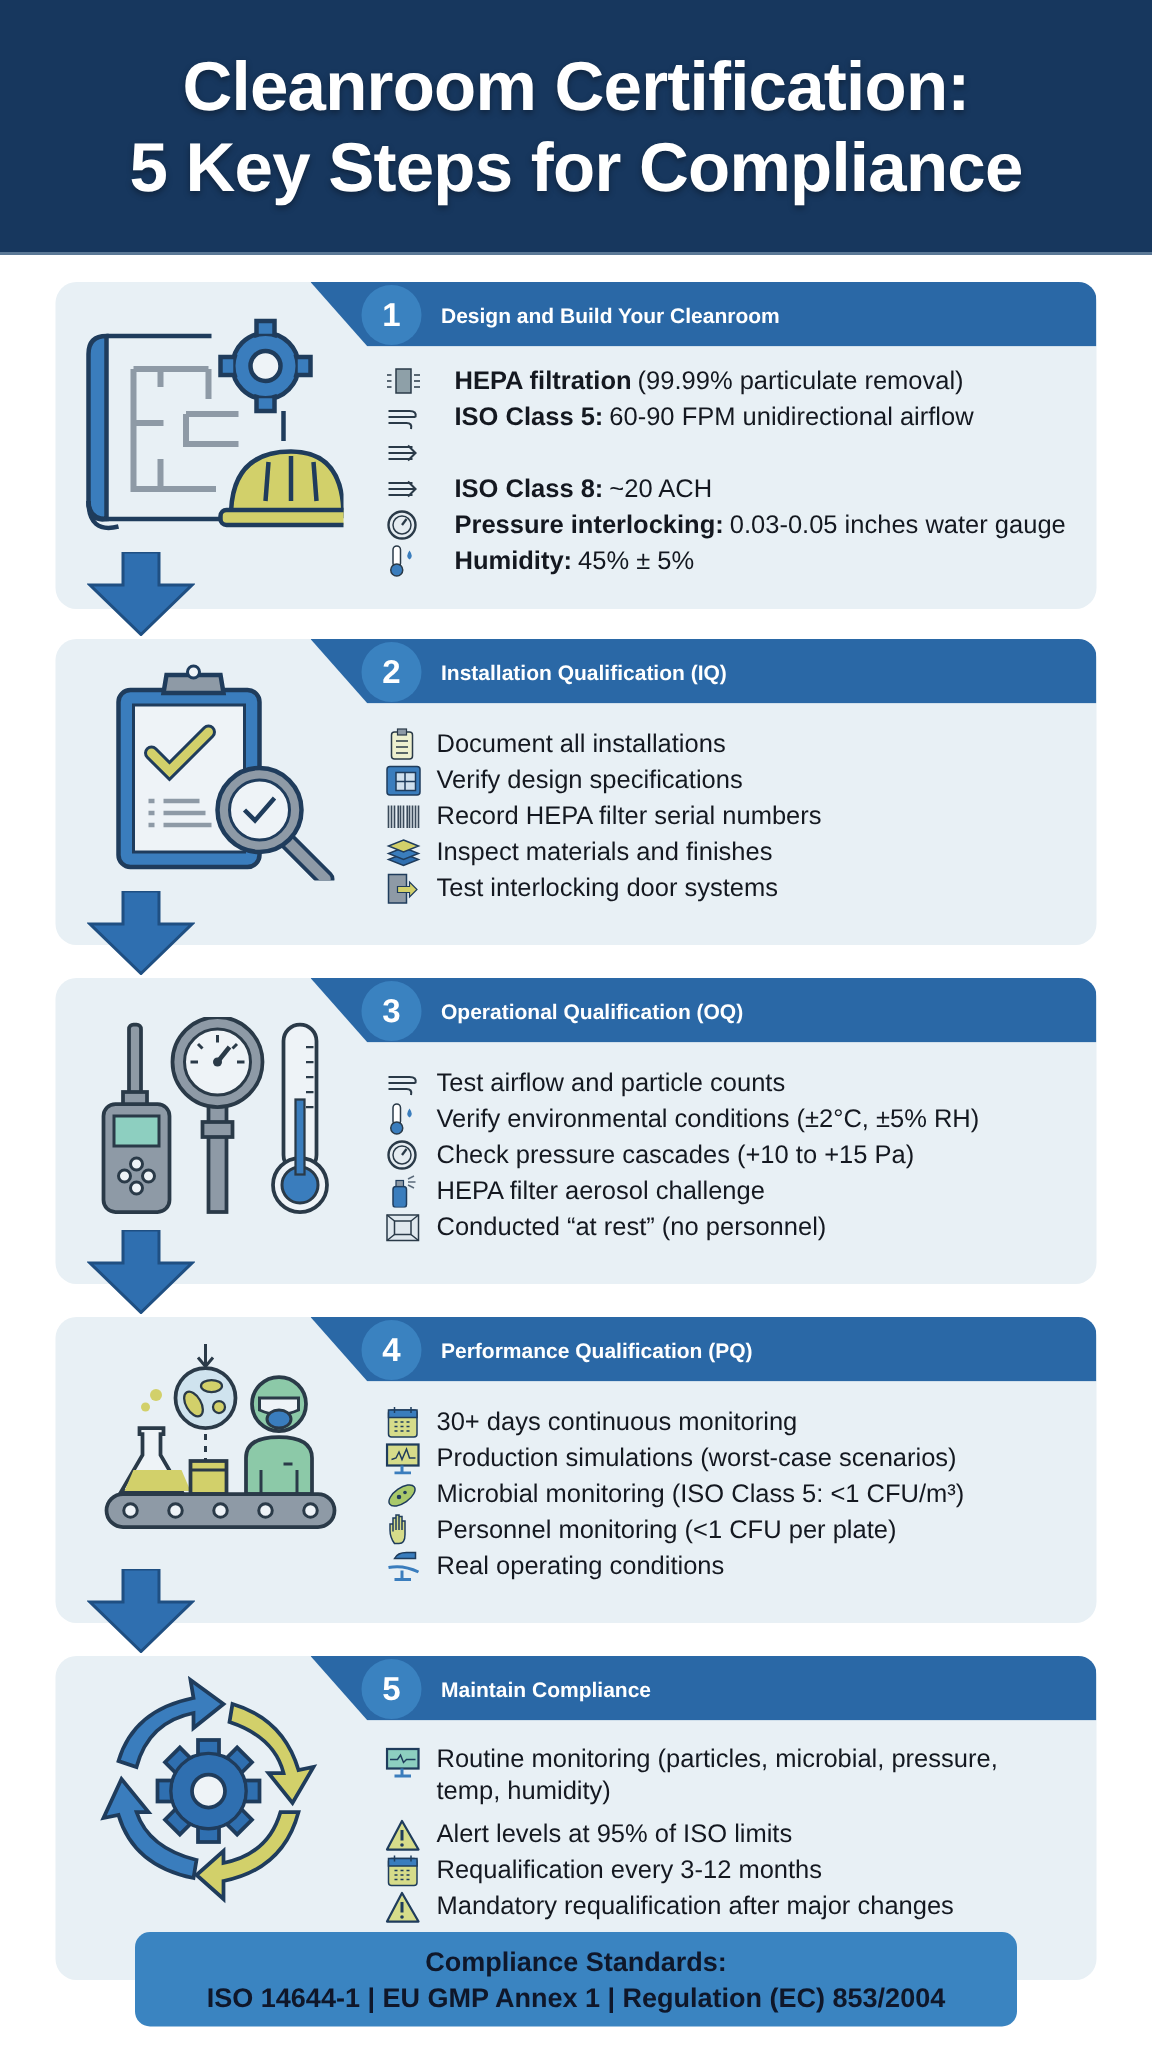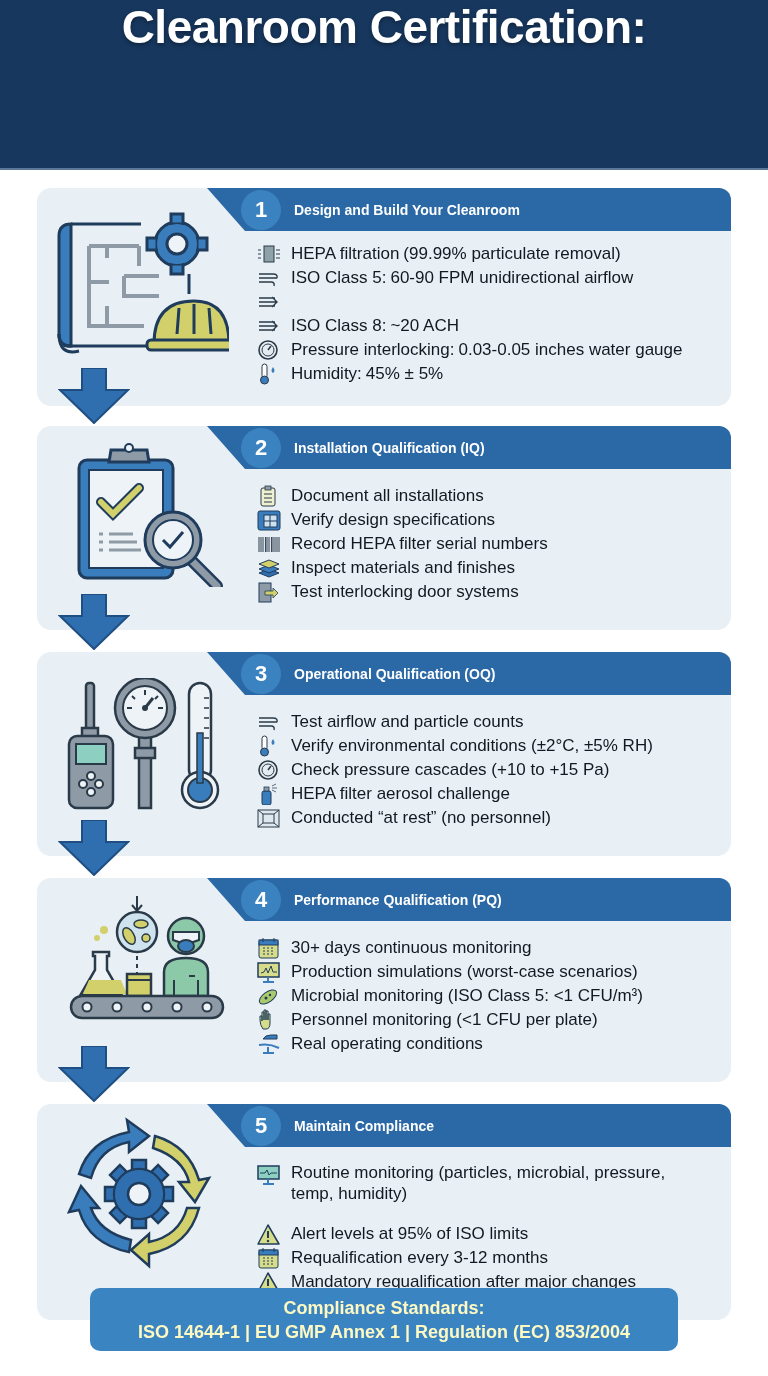--- a/index.html
+++ b/index.html
@@ -7,21 +7,21 @@
   body {
     background: #ffffff;
     font-family: "Liberation Sans", "DejaVu Sans", sans-serif;
     color: #1a1f2b;
     position: relative;
     overflow: hidden;
   }
   .header {
     position: absolute; left: 0; top: 0; width: 768px; height: 170px;
     background: #17375e;
-    display: flex; flex-direction: column; align-items: center; 
+    display: flex; flex-direction: column; align-items: center; justify-content: center;
     border-bottom: 2px solid #5b7896;
   }
   .header .t {
     color: #ffffff; font-weight: bold; font-size: 46px; line-height: 54px;
     text-align: center; letter-spacing: -0.5px;
     text-shadow: 0 2px 4px rgba(0,0,0,0.35);
   }
   .card {
     position: absolute; left: 37px; width: 694px;
     background: #e8f0f5;
@@ -43,36 +43,37 @@
     position: absolute; left: 257px; top: 0; height: 43px;
     display: flex; align-items: center;
     color: #fff; font-weight: bold; font-size: 14px; white-space: nowrap;
   }
   .items { position: absolute; left: 220px; right: 10px; }
   .item {
     display: flex; align-items: flex-start; font-size: 17px; line-height: 24px; color: #141820;
   }
   .item .ic { width: 34px; flex: 0 0 34px; height: 24px; display: flex; align-items: center; justify-content: flex-start; }
   .item .ic svg { display: block; }
-  .item b { font-weight: normal; margin-right: 4px; }
+  .item b { font-weight: bold; margin-right: 4px; margin-left: 12px; }
   .illus { position: absolute; left: 12px; }
   .arrow { position: absolute; left: 58px; width: 72px; height: 56px; z-index: 5; }
   .footer {
     position: absolute; left: 90px; top: 1288px; width: 588px; height: 63px;
     background: #3a84c1; border-radius: 10px;
     display: flex; flex-direction: column; align-items: center; justify-content: center;
-    color: #fef9c3; font-weight: bold; font-size: 18px; line-height: 24px; text-align: center;
+    color: #0f172a; font-weight: bold; font-size: 18px; line-height: 24px; text-align: center;
     z-index: 6;
   }
 </style>
 </head>
 <body>
 
 <div class="header">
   <div class="t">Cleanroom Certification:</div>
+  <div class="t">5 Key Steps for Compliance</div>
 </div>
 
 <div class="card" style="top:188px;height:218px;">
   <div class="banner"></div>
   <div class="num">1</div>
   <div class="btitle">Design and Build Your Cleanroom</div>
   <div class="illus" style="top:18px;">
     <svg width="180" height="150" viewBox="0 0 180 150">
       <path d="M10 30 Q10 18 22 18 L22 140 Q10 140 10 128 Z" fill="#3a7dbd" stroke="#1f3c5c" stroke-width="3"></path>
       <path d="M22 18 L92 18 M22 140 L100 140 M10 128 Q10 150 30 145" fill="none" stroke="#1f3c5c" stroke-width="3"></path>
@@ -420,21 +421,21 @@
           <rect x="-34" y="-7" width="12" height="14" transform="rotate(45)"></rect>
             <rect x="22" y="-7" width="12" height="14" transform="rotate(45)"></rect>
           <circle r="25"></circle>
         </g>
         <circle r="24" fill="#2f6fb0"></circle>
         <circle r="11" fill="#eef3f7" stroke="#1f3c5c" stroke-width="2.5"></circle>
       </g>
     </svg>
   </div>
   <div class="items" style="top:58px;">
-    <div class="item" style="line-height:21px;margin-bottom:18px;">
+    <div class="item" style="line-height:21px;margin-bottom:7px;">
       <span class="ic" style="height:42px;align-items:flex-start;padding-top:2px;">
           <svg width="24" height="22">
             <rect x="1" y="2" width="21" height="13" fill="#8dcfc0" stroke="#1f3c5c" stroke-width="1.5"></rect>
             <path d="M3 9h5l2-3 2 5 2-2h6" fill="none" stroke="#1f3c5c"></path>
             <path d="M11 15v4M6 20h11" stroke="#3a7dbd" stroke-width="2"></path>
           </svg>
         </span>
       <span style="max-width:400px;">Routine monitoring (particles, microbial, pressure, temp, humidity)</span>
     </div>
     <div class="item">

